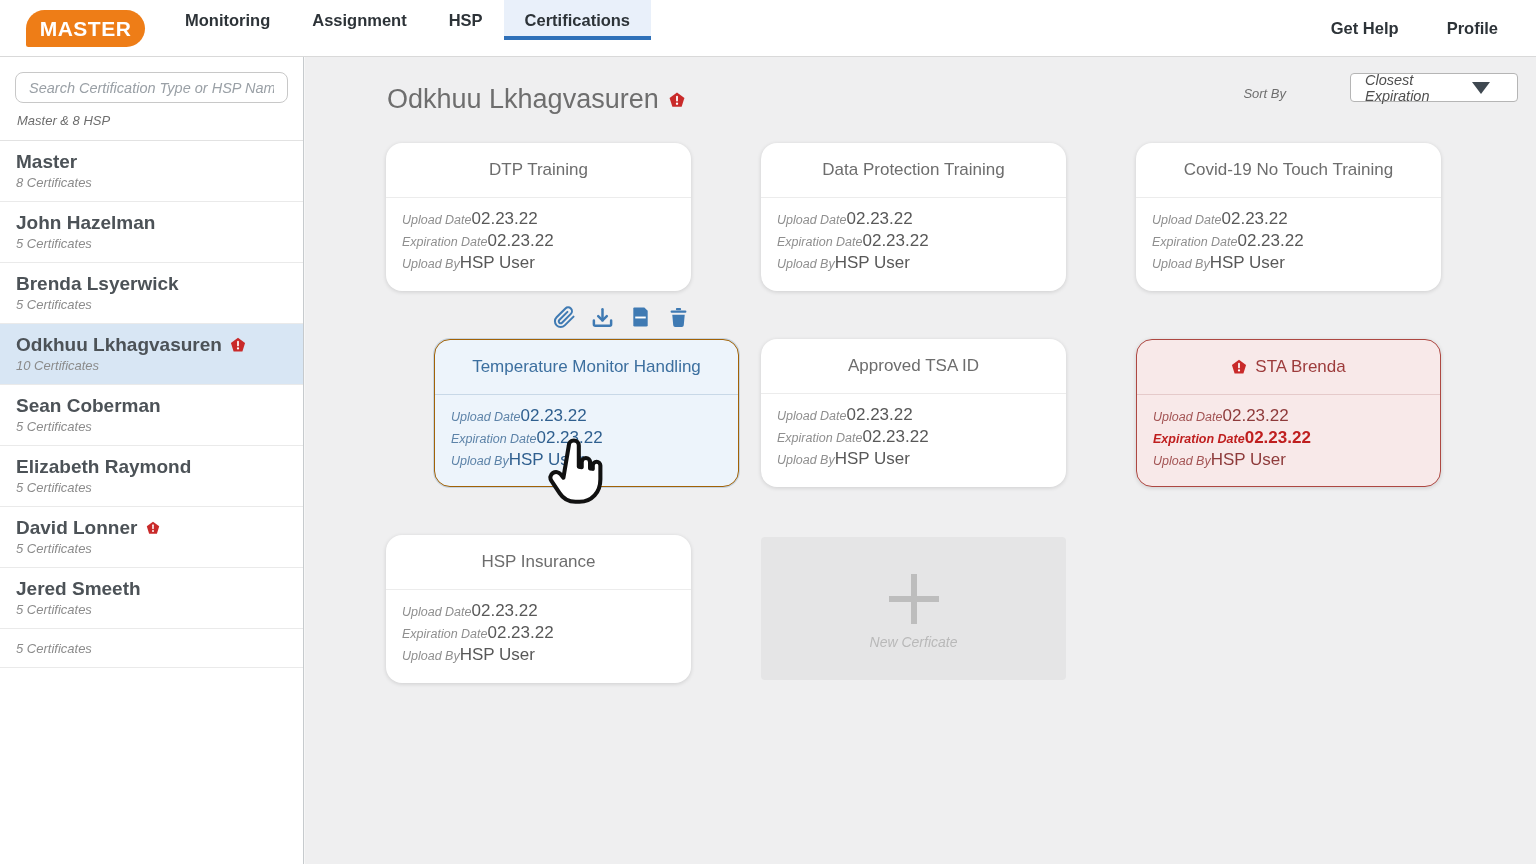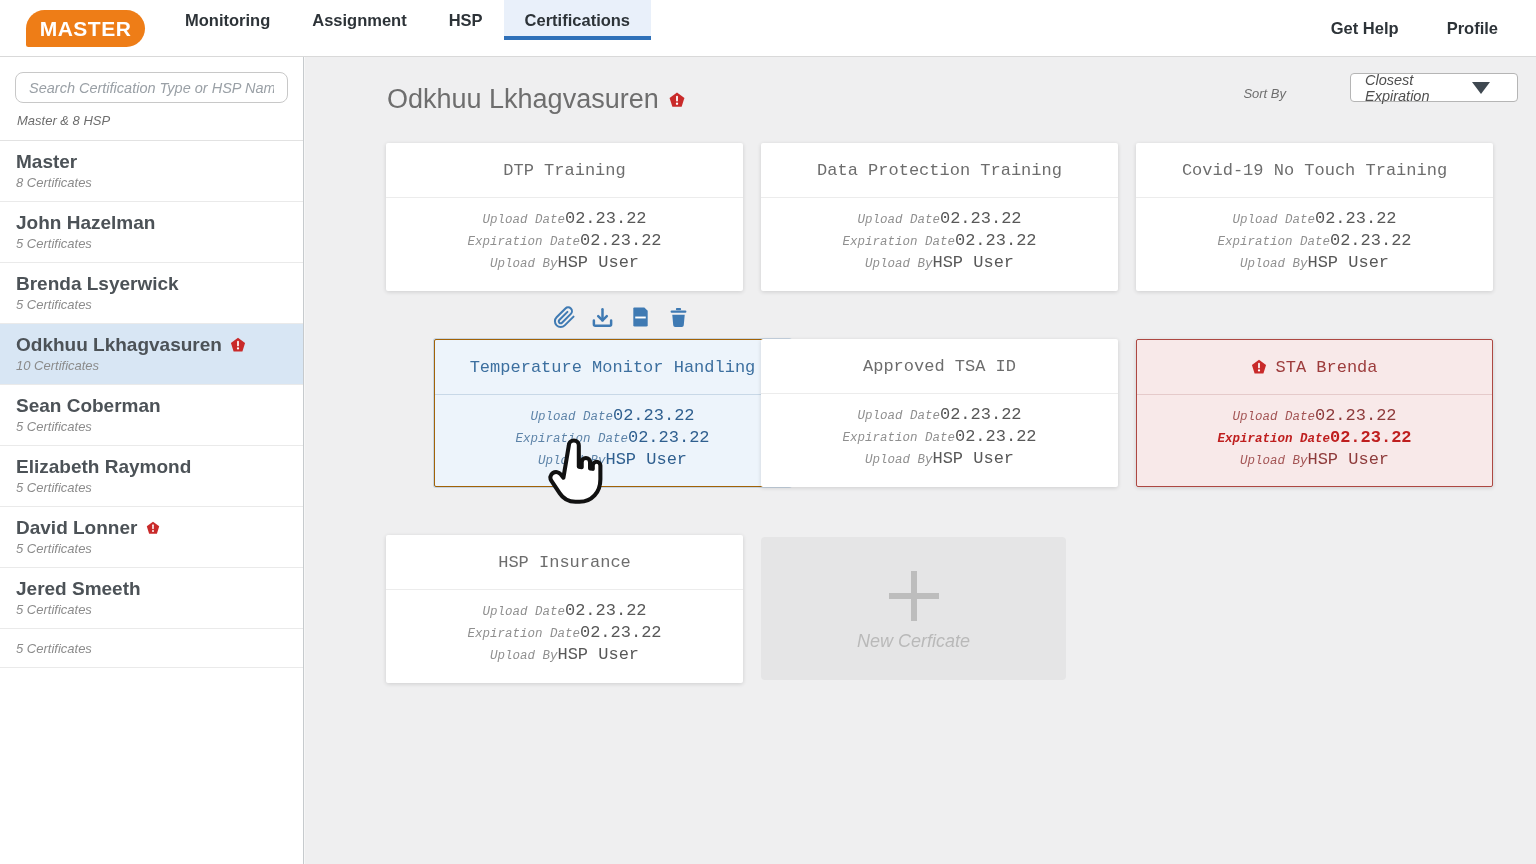--- a/index.html
+++ b/index.html
@@ -36,25 +36,25 @@
   .page-title { position:absolute; left:82px; top:27px; font-size:27px; color:#6e6e6e; display:flex; align-items:center; gap:10px; }
   .sortby-label { position:absolute; right:250px; top:23px; font-style:italic; font-size:13px; color:#6d6d6d; line-height:28px; }
   .sort-select { position:absolute; right:18px; top:16px; width:168px; height:29px; background:#fff;
                  border:1px solid #b5b5b5; border-radius:4px; display:flex; align-items:center;
                  justify-content:space-between; padding:0 27px 0 14px; cursor:pointer; }
   .sort-select .sort-value { font-style:italic; font-size:14.5px; color:#4f4f4f; }
   .caret-down { width:0; height:0; border-left:9px solid transparent; border-right:9px solid transparent; border-top:12px solid #3f4850; }
 
   .cards { position:absolute; left:81px; top:86px; display:grid; grid-template-columns:repeat(3,305px);
            column-gap:70px; row-gap:48px; }
-  .card { width:357px; height:148px; background:#fff; border-radius:2px; box-shadow:0 1px 4px rgba(0,0,0,.14); cursor:pointer;font-family:Liberation Mono, monospace; }
+  .card { width:305px; height:148px; background:#fff; border-radius:16px; box-shadow:0 1px 4px rgba(0,0,0,.14); cursor:pointer; }
   .c-title { height:55px; display:flex; align-items:center; justify-content:center; gap:8px;
              font-size:17px; color:#6d6d6d; border-bottom:1px solid #ececec; }
   .c-body { padding:11px 16px 0; }
-  .c-row { display:flex; justify-content:center; align-items:baseline; height:22px; }
+  .c-row { display:flex; justify-content:flex-start; align-items:baseline; height:22px; }
   .c-label { font-size:12.5px; font-style:italic; color:#8f8f8f; }
   .c-val { font-size:17px; color:#585858; }
 
   .card.selected { background:#edf4fb; border:1px solid #a16207; box-shadow:0 0 0 1px rgba(76,127,174,.25);margin-left:48px; }
   .card.selected .c-title { color:#3c6f9f; border-bottom-color:#c8d8e7; }
   .card.selected .c-label { color:#5d83a8; }
   .card.selected .c-val { color:#2f5f8f; }
 
   .card.alert { background:#f8e9e9; border:1px solid #ad4842; }
   .card.alert .c-title { color:#9d3c3c; border-bottom-color:#e5caca; }
@@ -62,21 +62,21 @@
   .card.alert .c-val { color:#8e3b3b; }
   .card.alert .c-row.expired .c-label,
   .card.alert .c-row.expired .c-val { color:#bf1f1f; font-weight:700; }
 
   .toolbar { position:absolute; top:247px; left:81px; width:305px; display:flex; justify-content:flex-end; gap:12px; }
   .tool-btn { width:26px; height:26px; display:flex; align-items:center; justify-content:center; cursor:pointer; }
 
   .placeholder-card { width:305px; height:143px; margin-top:2px; background:#e5e5e6; border-radius:4px;
                       display:flex; flex-direction:column; align-items:center; justify-content:center; cursor:pointer; }
   .plus-icon { color:#bdbdbd; margin-bottom:4px; }
-  .placeholder-label { font-style:italic; font-size:18px; color:#b9b9b9;text-align:right; }
+  .placeholder-label { font-style:italic; font-size:14px; color:#b9b9b9;text-align:right; }
 
   .hand-cursor { position:absolute; left:548px; top:437px; z-index:20; pointer-events:none; }
 
   .alert-badge { flex:0 0 auto; display:inline-flex; }
 </style>
 </head>
 <body>
 
 <div class="app">
 

